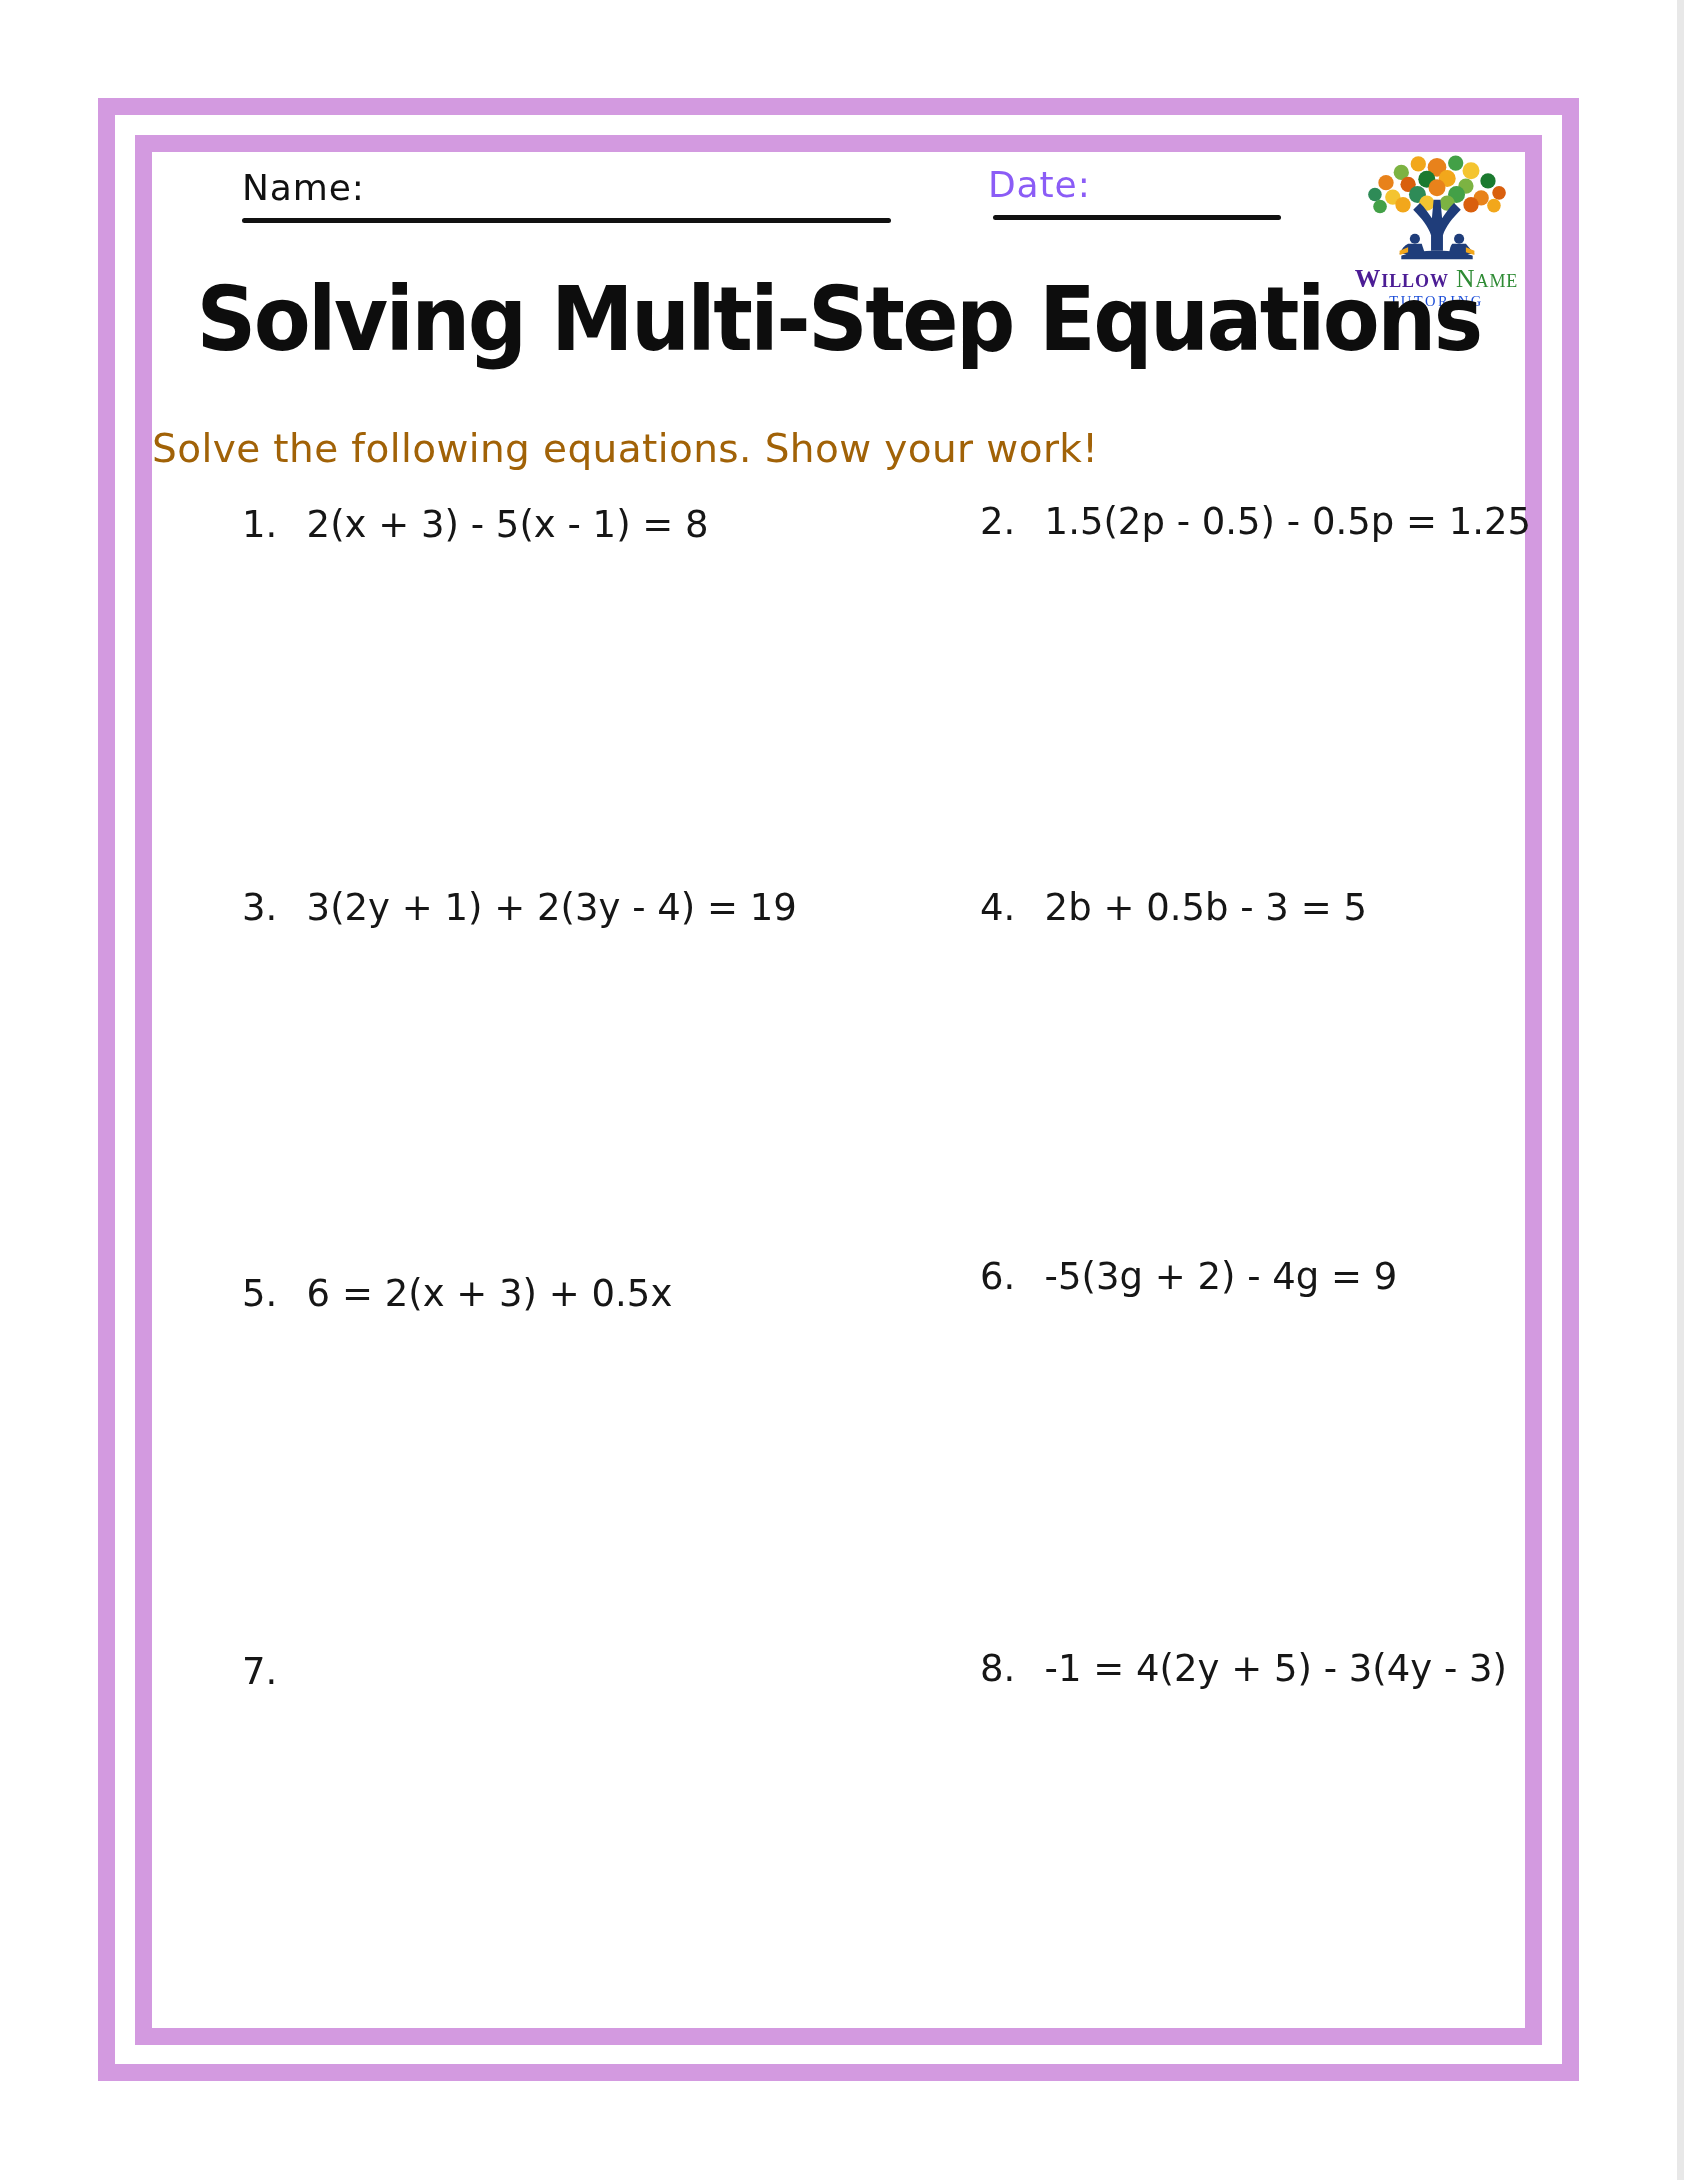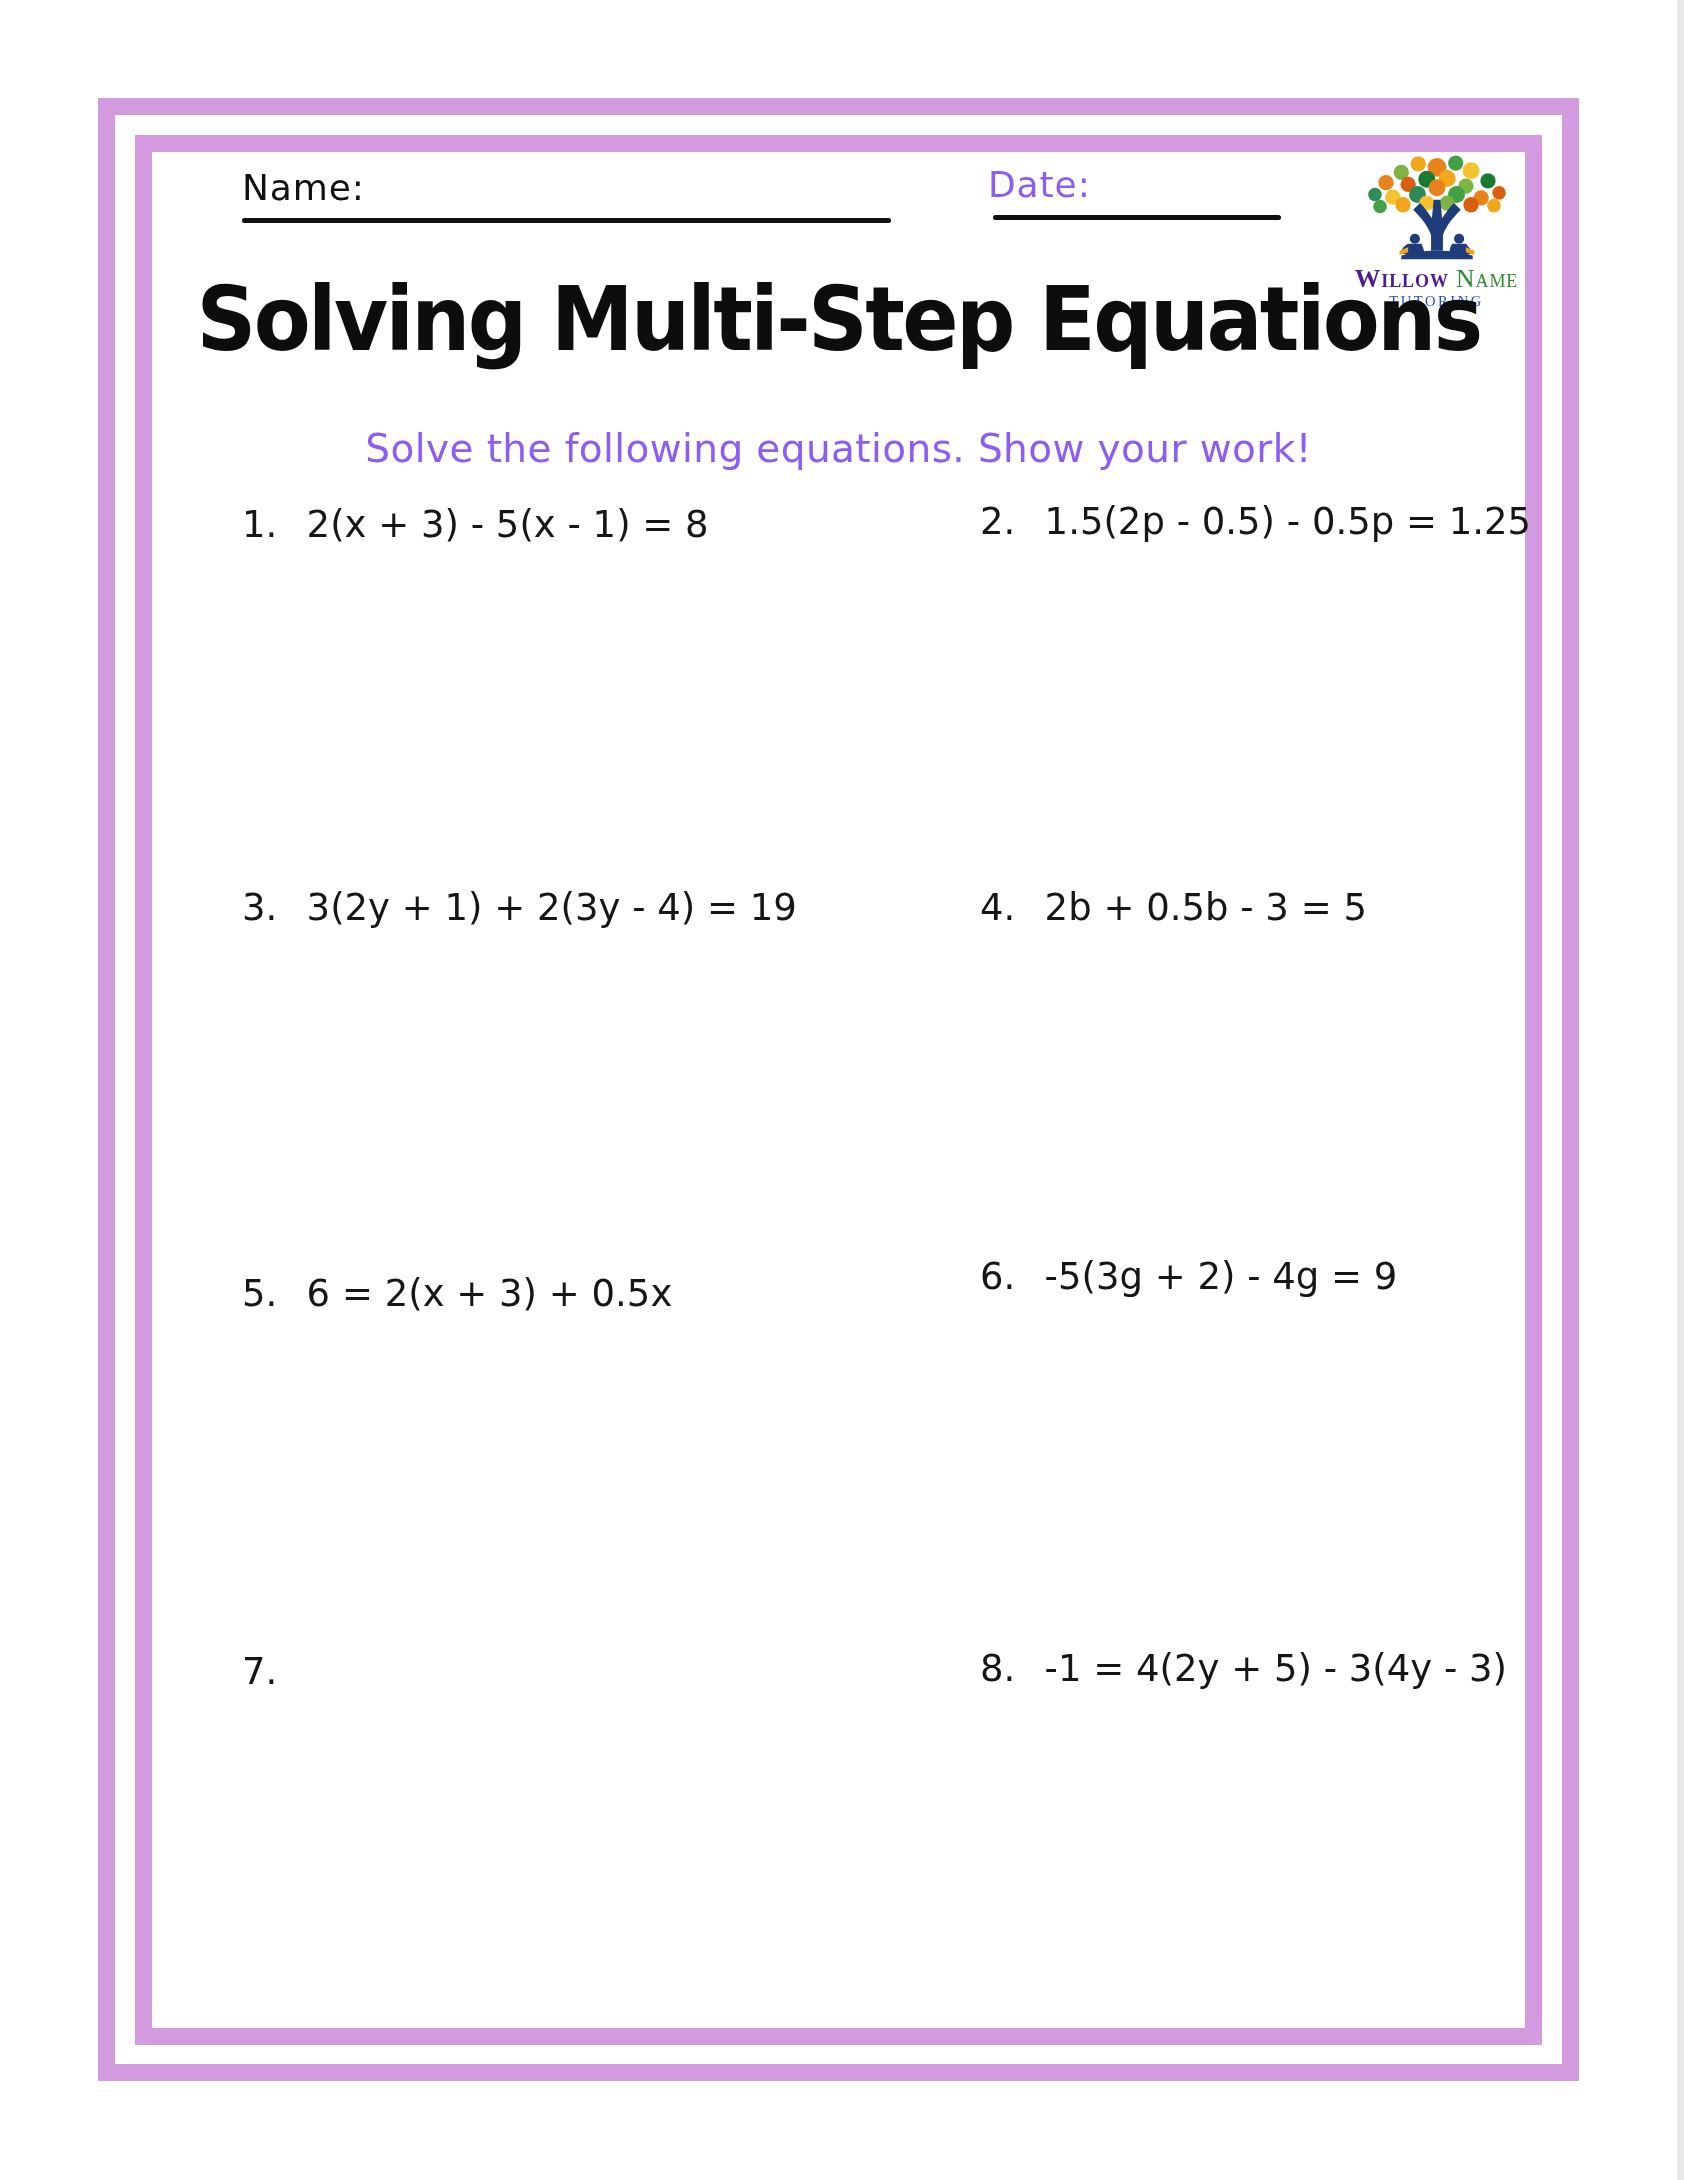--- a/index.html
+++ b/index.html
@@ -95,23 +95,22 @@
     letter-spacing: -2.6px;
     color: #0d0d0d;
     transform: scaleY(1.08);
     transform-origin: top center;
     white-space: nowrap;
   }
   .subtitle {
     position: absolute;
     left: 152px; right: 152px;
     top: 426px;
-    text-align: center;
     font-size: 39px;
-    color: #8b5cf6;
+    color: #a16207;
     letter-spacing: 0.4px;
   }
 
   
   .problem {
     position: absolute;
     display: flex;
     gap: 25.6px;
     font-size: 37px;
     color: #161616;

